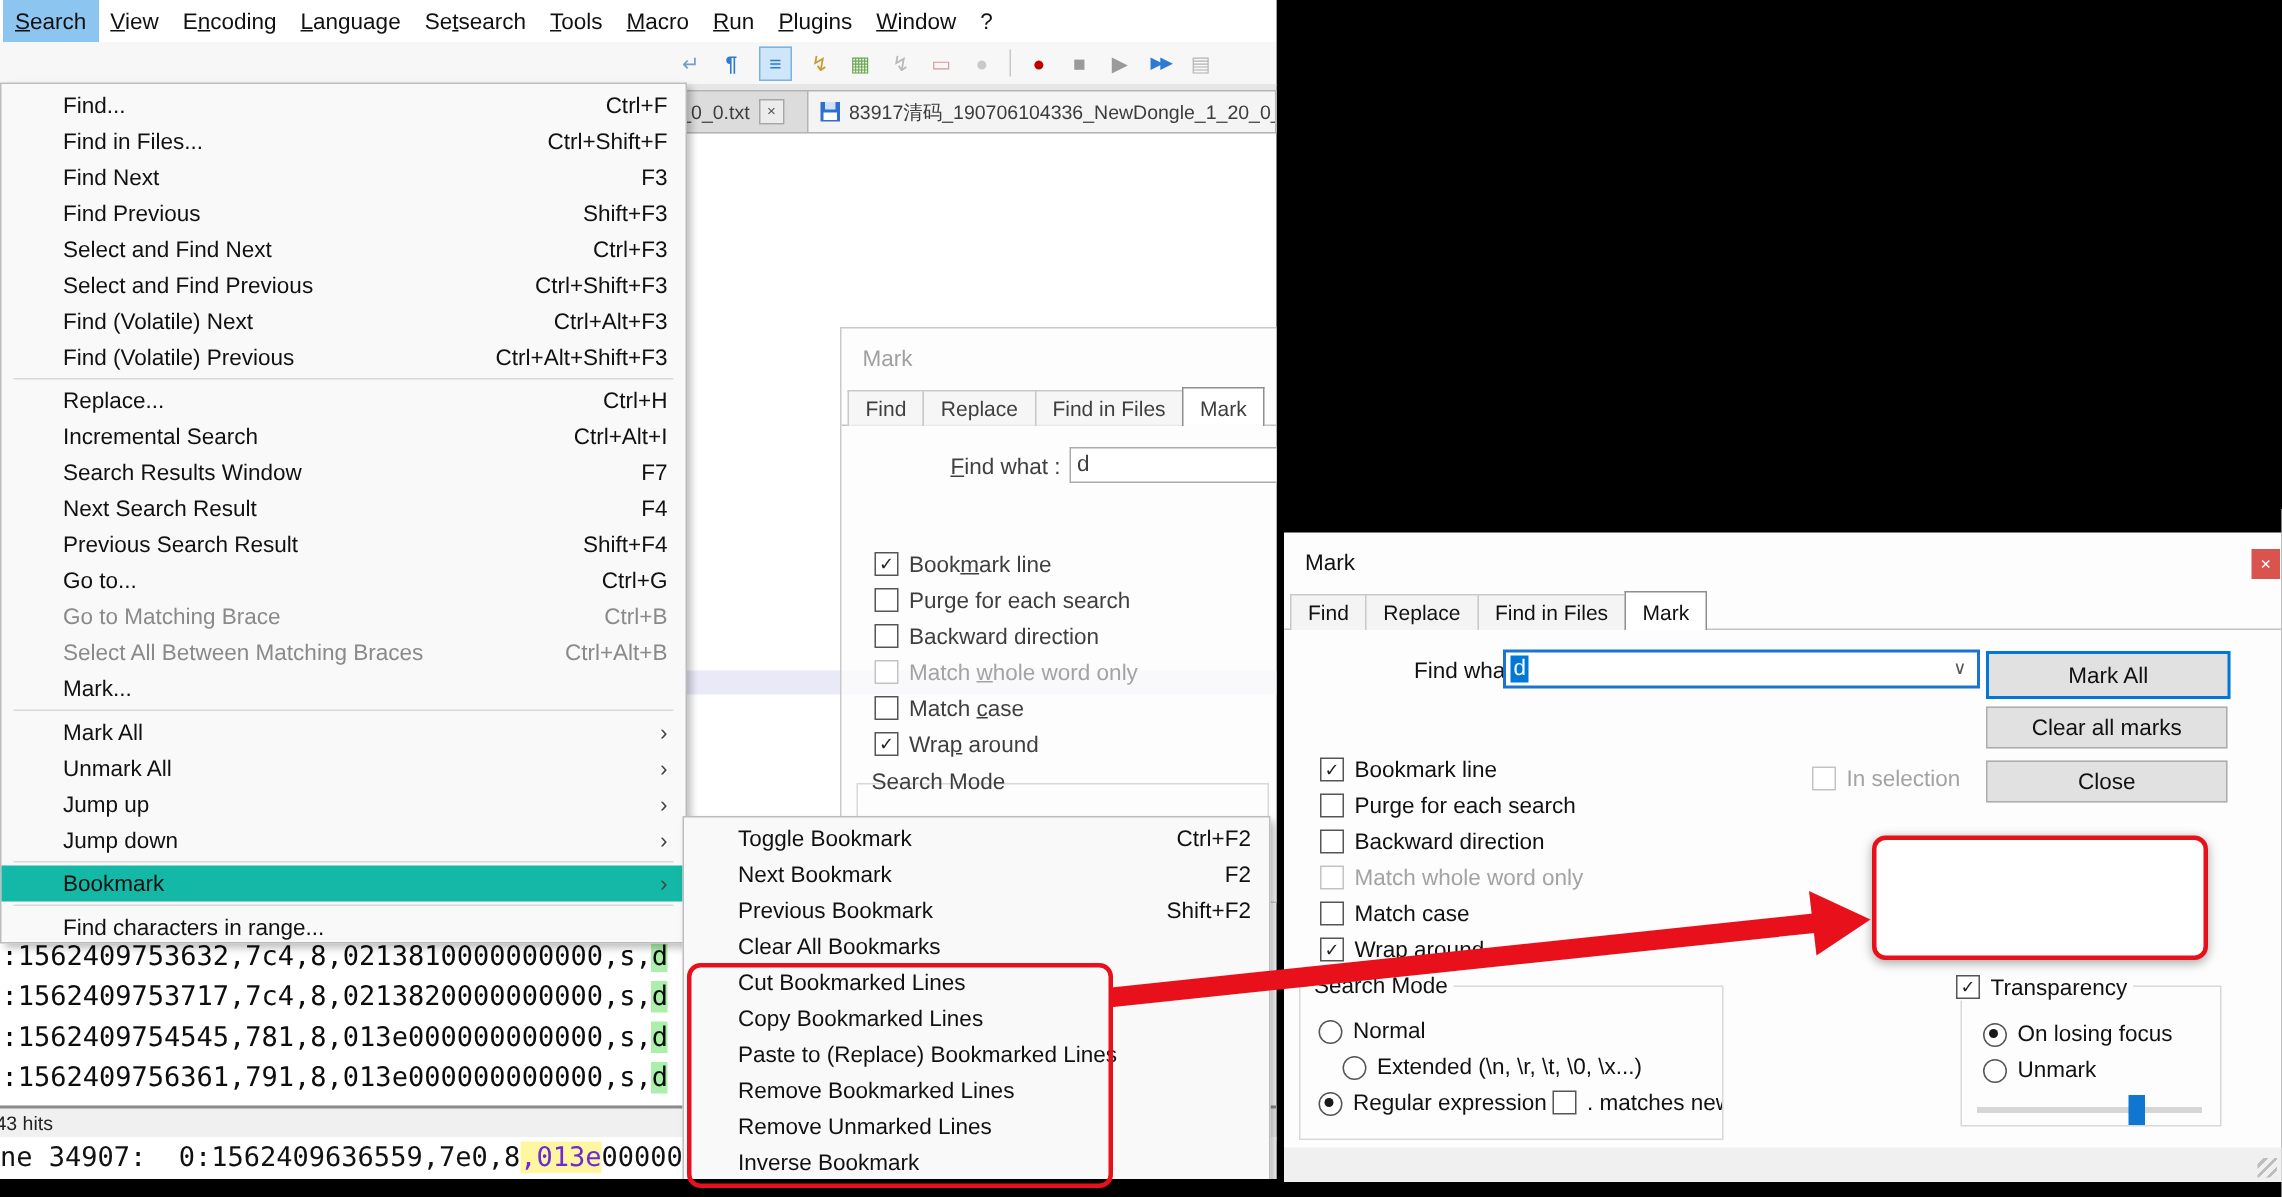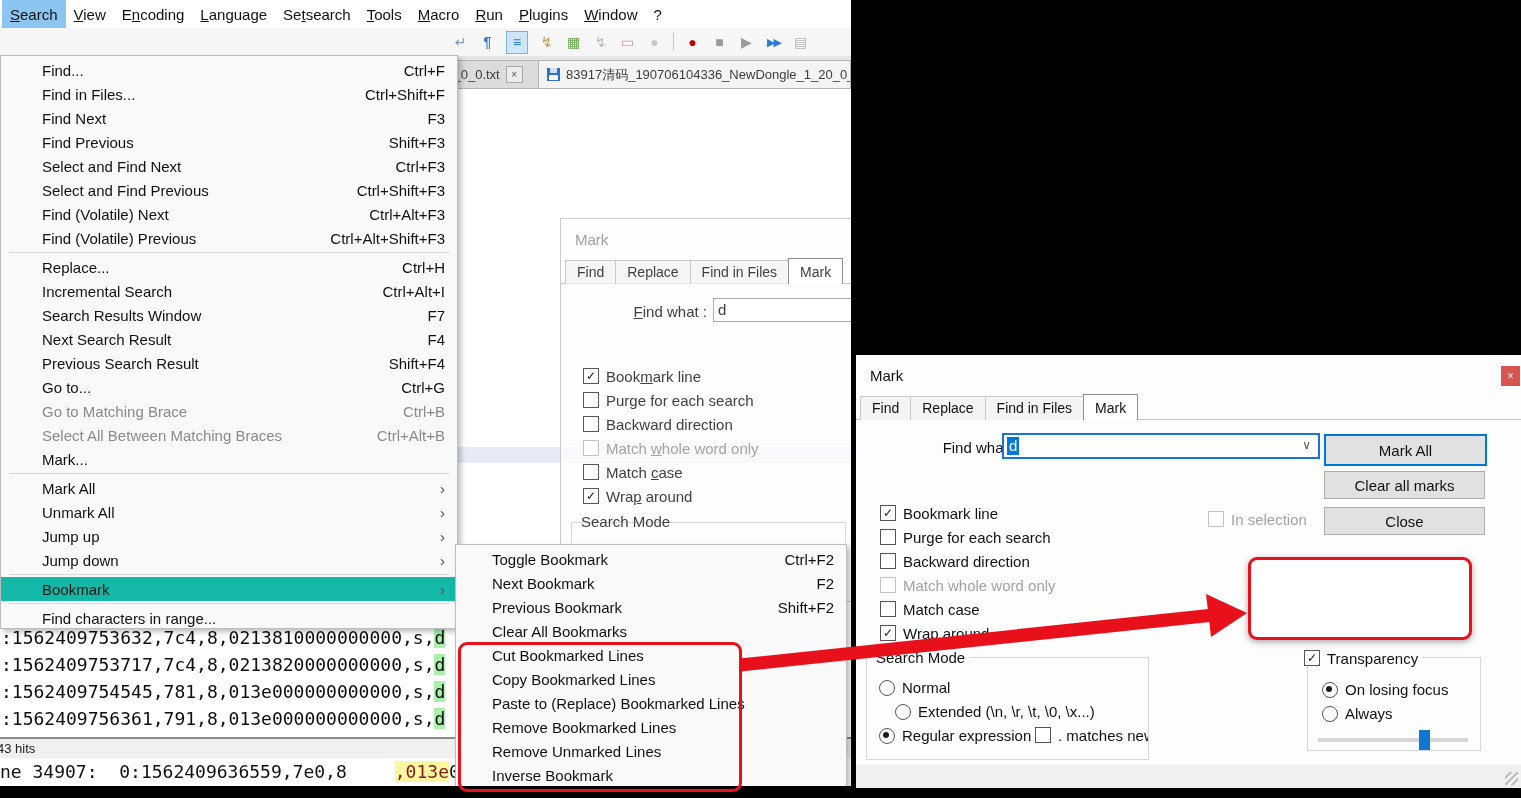--- a/index.html
+++ b/index.html
@@ -48,21 +48,21 @@
   .ed-line{position:absolute;left:1px;height:27px;line-height:27px;white-space:pre;
            font-family:"DejaVu Sans Mono",monospace;font-size:18px;color:#0d0d0d;}
   .ed-mark{background:#aaf0aa;}
 
   
   .hitsbar{position:absolute;left:0;top:737px;right:0;height:21px;background:#f0f0f0;
            border-top:2px solid #8c8c8c;font-size:13px;line-height:19px;color:#222;}
   .hitsbar span{margin-left:-3px;display:inline-block;}
   .resultline{position:absolute;left:0;top:758px;right:0;height:28px;background:#fff;
               font-family:"DejaVu Sans Mono",monospace;font-size:18px;line-height:28px;white-space:pre;}
-  .res-hl{background:#fff6a0;color:#7f1d1d;margin-left:48px;}
+  .res-hl{background:#fff6a0;color:#6d28d9;}
 
   
   .dropmenu{position:absolute;background:#f9f9f9;border:1px solid #bdbdbd;
             box-shadow:3px 3px 5px rgba(0,0,0,.25);font-size:15px;padding-top:2px;z-index:5;}
   #search-menu{left:0;top:28px;width:456px;height:570px;margin-top:27px;}
   #bookmark-menu{left:455px;top:544px;width:390px;height:242px;}
   .m-row{height:24px;display:flex;align-items:center;padding:0 12px 0 41px;}
   #bookmark-menu .m-row{padding-left:36px;}
   .m-label{flex:1;white-space:nowrap;}
   .m-short{white-space:nowrap;}
@@ -445,21 +445,21 @@
       </span>
       <span>Transparency</span>
     </div>
   <div class="group" id="grp-transp">
     <div class="rdrow sel" style="left:14px;top:22px;">
         <span class="rd"></span>
         <span>On losing focus</span>
       </div>
     <div class="rdrow" style="left:14px;top:46px;">
         <span class="rd"></span>
-        <span>Always</span>
+        <span>Unmark</span>
       </div>
     <div style="position:absolute;left:10px;top:72px;width:150px;height:20px;">
       <div style="position:absolute;left:0;top:8px;width:150px;height:4px;background:#d6d6d6;"></div>
       <div style="position:absolute;left:67%;top:0;width:11px;height:20px;background:#0f77d0;"></div>
     </div>
   </div>
 
   <div class="bottom-strip">
       <div class="grip"></div>
     </div>

